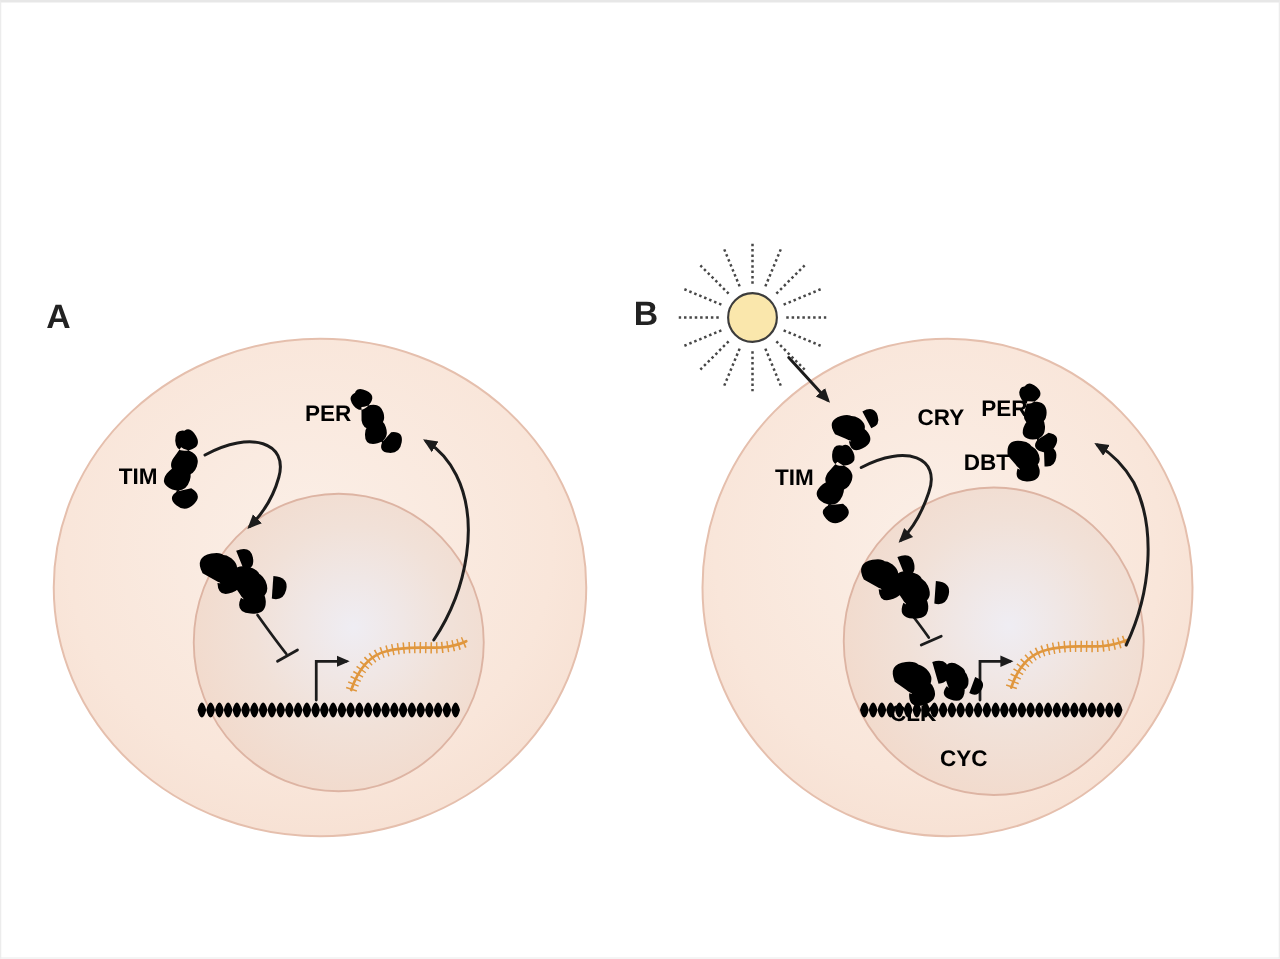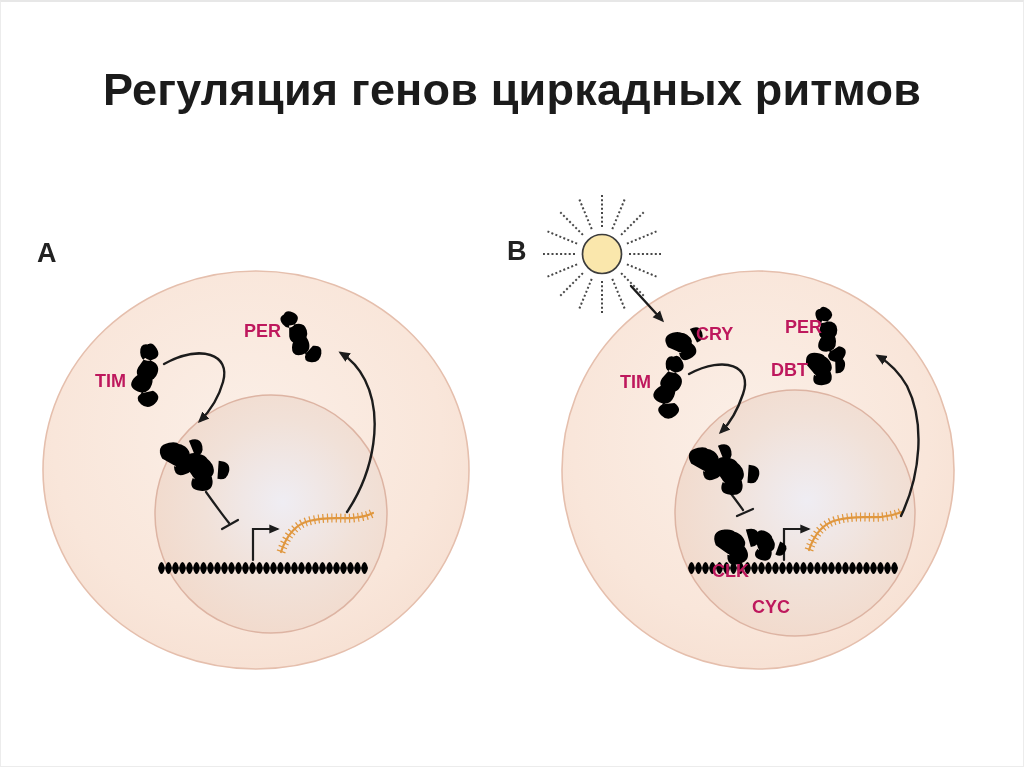--- a/index.html
+++ b/index.html
@@ -17,21 +17,21 @@
   }
   .title{
     position:absolute;left:0;top:62px;width:100%;text-align:center;
     font-size:45px;font-weight:600;letter-spacing:.2px;color:#1b1b1b;
     font-family:"Liberation Sans", sans-serif;
   }
   .fig{position:absolute;top:180px;width:512px;height:560px}
   #figA{left:0}
   #figB{left:512px}
   .lbl{
-    position:absolute;font-weight:700;font-size:18px;color:#be185d;
+    position:absolute;font-weight:700;font-size:18px;color:#000000;
     letter-spacing:0px;white-space:nowrap;line-height:1;
   }
   .panel-letter{position:absolute;font-weight:700;font-size:27px;color:#222;line-height:1}
   
   .cellfill{fill:url(#cgA);stroke:#E5BFAD;stroke-width:1.6}
   .nucfill{stroke:#DDB4A3;stroke-width:1.5}
   .c-tim{color:var(--tim)} .c-per{color:var(--per)} .c-cry{color:var(--cry)}
   .c-dbt{color:var(--dbt)} .c-clk{color:var(--clk)} .c-cyc{color:var(--cyc)}
   .dna-mid{color:var(--dna_mid)} .dna-end{color:var(--dna_end)}
   .arrow{fill:none;stroke:var(--ink);stroke-width:2.4;stroke-linecap:round}
@@ -40,21 +40,20 @@
   .mrna-core{fill:none;stroke:var(--mrna);stroke-width:2.2;stroke-linecap:round}
   .mrna-hair{fill:none;stroke:var(--mrna);stroke-width:9;stroke-dasharray:1.2 3.2}
   .sunface{fill:var(--sun_fill);stroke:var(--sun_edge);stroke-width:1.7}
   .ray{stroke:#474747;stroke-width:2;stroke-dasharray:2 2.3;fill:none}
 </style>
 </head>
 <body>
 
 <div class="slide">
 
-  <h1 class="title">Регуляция генов циркадных ритмов</h1>
 
   <svg id="figA" class="fig" viewBox="0 0 512 560">
     <defs>
       <radialGradient id="cgA" cx="48%" cy="42%" r="65%">
         <stop offset="0%" stop-color="#FBEFE7"></stop>
         <stop offset="70%" stop-color="#F9E6DA"></stop>
         <stop offset="100%" stop-color="#F6DFD1"></stop>
       </radialGradient>
       <radialGradient id="ngA" cx="55%" cy="45%" r="62%">
         <stop offset="0%" stop-color="#EFEDF3"></stop>
@@ -247,19 +246,19 @@
         <use href="#trB"></use>
       </g>
   </svg>
 
   <span class="panel-letter" style="left:36px;top:238px">A</span>
   <span class="lbl" style="left:94px;top:370px">TIM</span>
   <span class="lbl" style="left:243px;top:320px">PER</span>
 
   <span class="panel-letter" style="left:506px;top:236px">B</span>
   <span class="lbl" style="left:619px;top:371px">TIM</span>
-  <span class="lbl" style="left:695px;top:323px">CRY</span>
+  <span class="lbl" style="left:733px;top:323px">CRY</span>
   <span class="lbl" style="left:784px;top:316px">PER</span>
   <span class="lbl" style="left:770px;top:359px">DBT</span>
   <span class="lbl" style="left:711px;top:560px">CLK</span>
   <span class="lbl" style="left:751px;top:596px">CYC</span>
 
 </div>
 
 </body></html>

